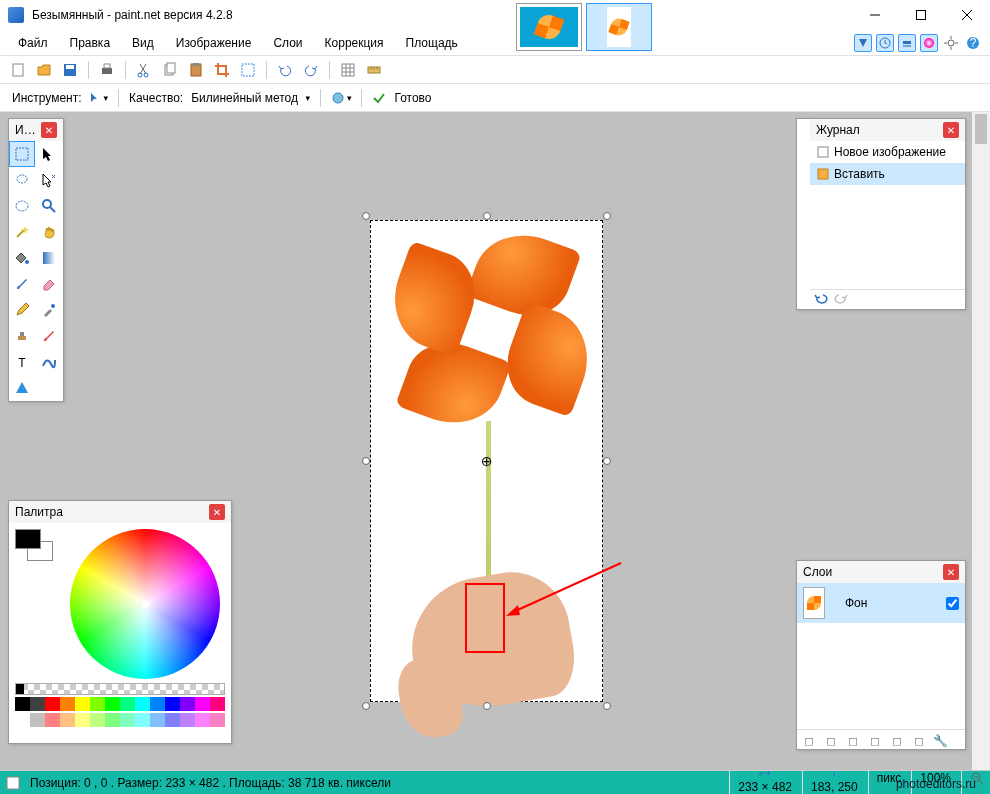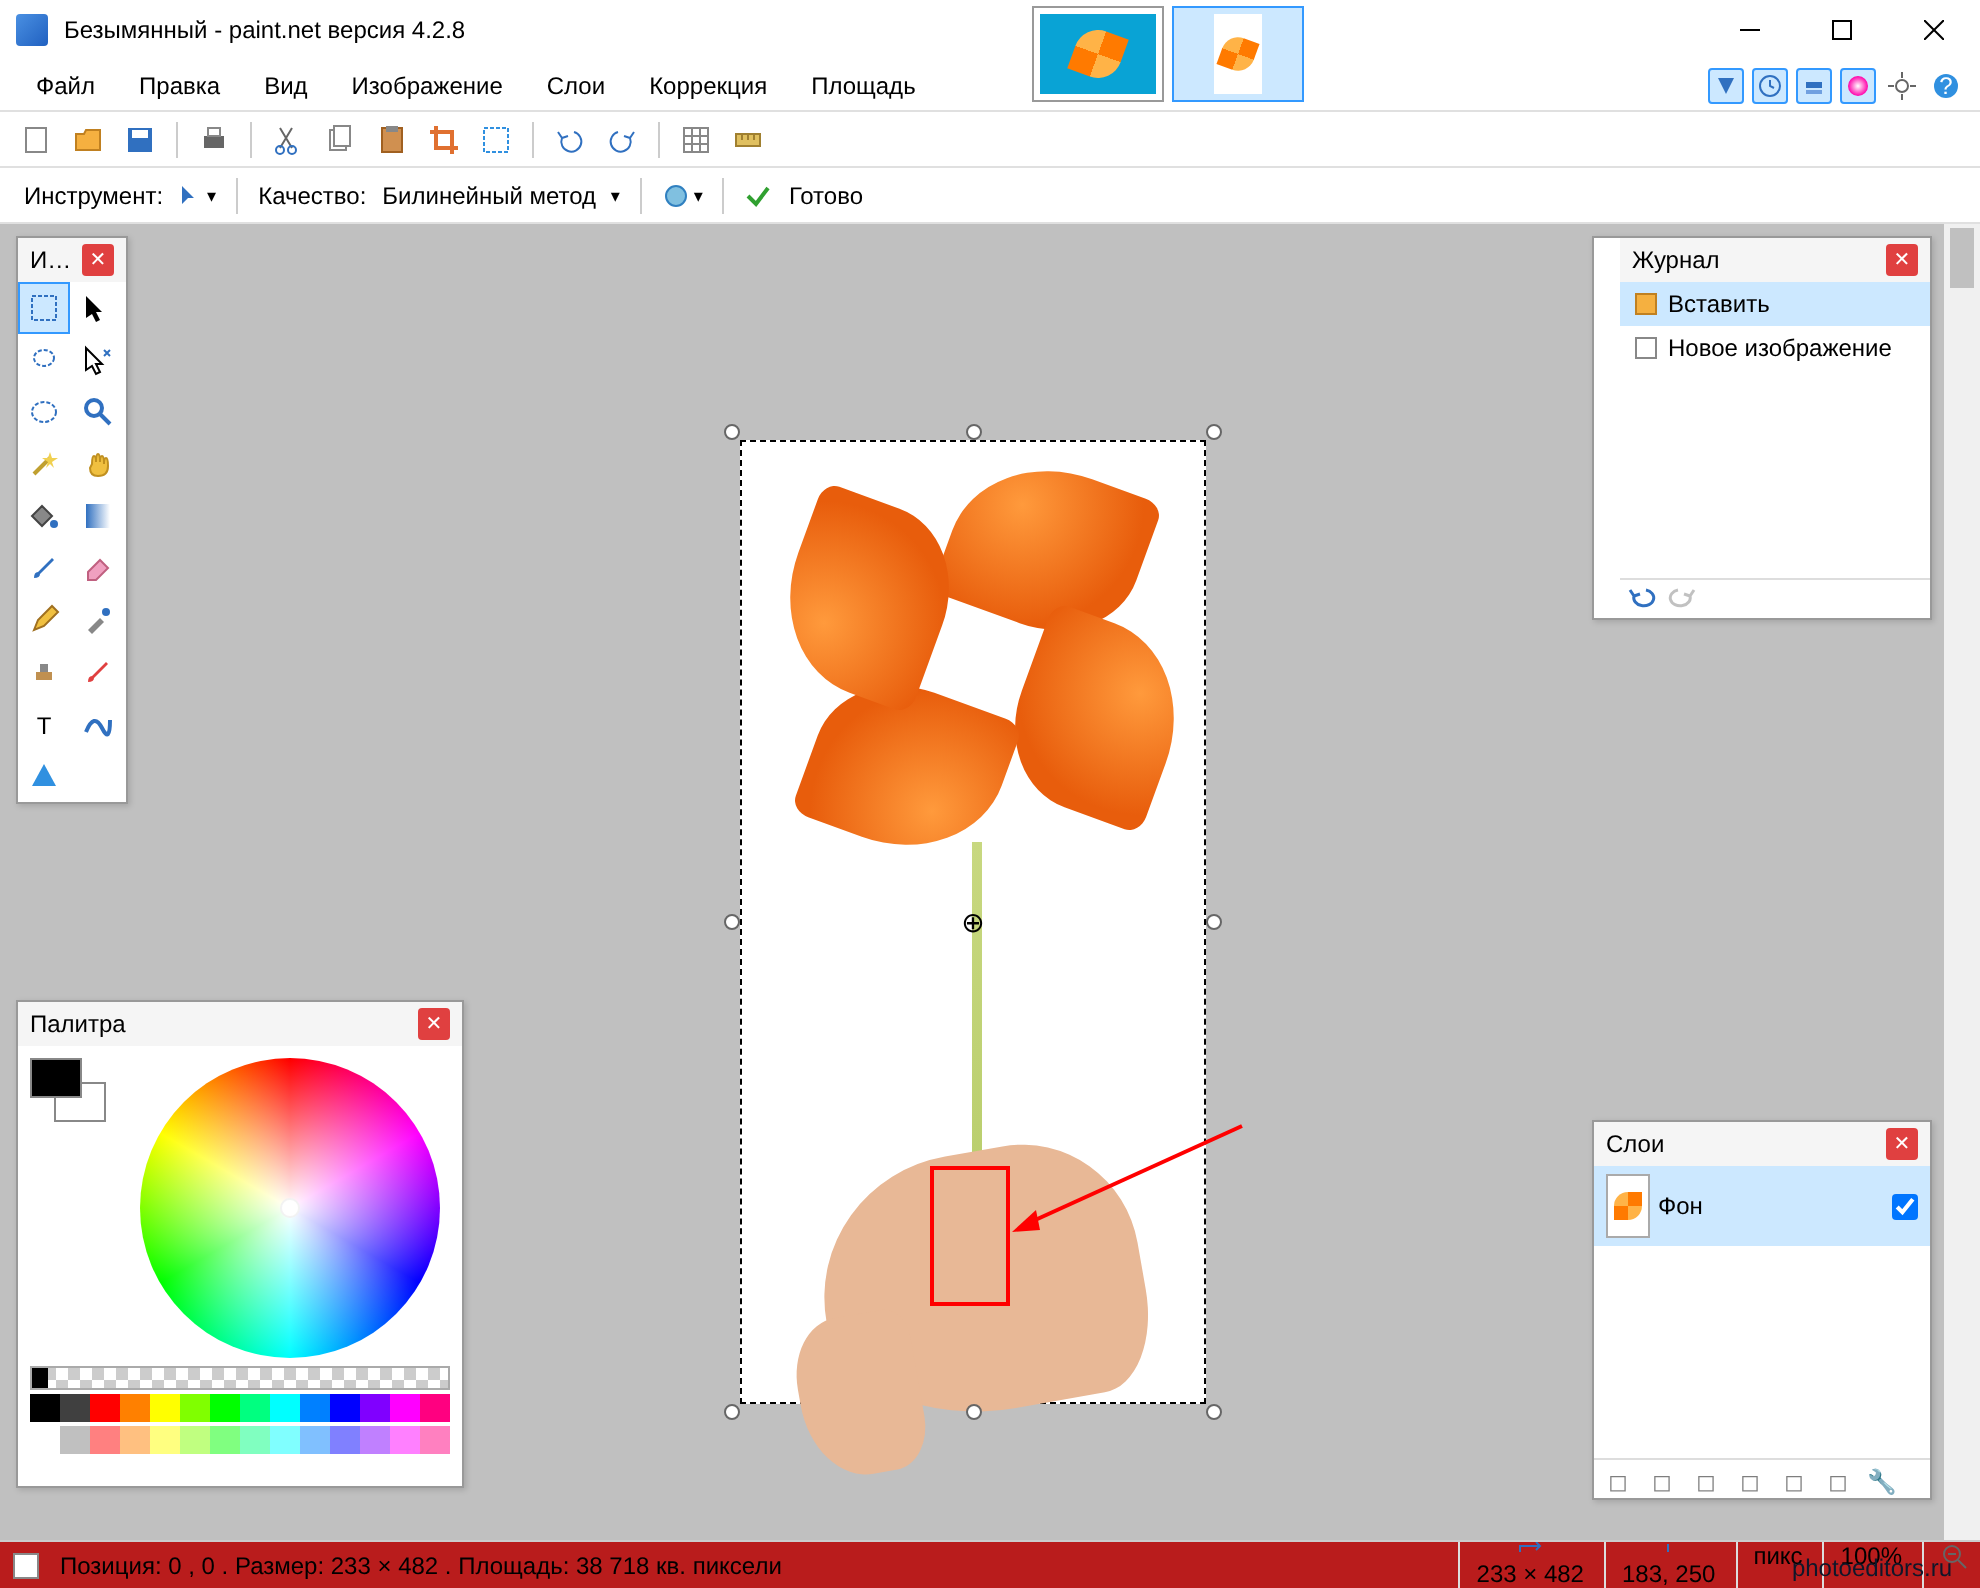--- a/index.html
+++ b/index.html
@@ -55,21 +55,21 @@
   .hand { position: absolute; left: 40px; top: 355px; width: 160px; height: 130px; background: #e8b896; border-radius: 50% 40% 20% 60% / 60% 50% 40% 50%; transform: rotate(-10deg); }
   .hand::after { content:""; position:absolute; left:-20px; top:70px; width:60px; height:80px; background:#e8b896; border-radius:40% 20% 30% 50%; }
   .red-box { position:absolute; left:94px; top:362px; width:40px; height:70px; border:2px solid red; }
   .red-arrow { position:absolute; left:135px; top:340px; width:120px; height:60px; }
   
   
   .vscroll { position: absolute; top: 112px; right: 0; width: 18px; bottom: 24px; background: #f0f0f0; }
   .vscroll-thumb { position:absolute; top:2px; left:3px; width:12px; height:30px; background:#c0c0c0; }
   
   
-  .statusbar { position: absolute; bottom: 0; left: 0; right: 0; height: 24px; display: flex; align-items: center; padding: 0 6px; gap: 10px; background: #b91c1c; border-top: 1px solid #ccc; font-size: 11px; }
+  .statusbar { position: absolute; bottom: 0; left: 0; right: 0; height: 24px; display: flex; align-items: center; padding: 0 6px; gap: 10px; background: #14b8a6; border-top: 1px solid #ccc; font-size: 11px; }
   .statusbar .spacer { flex: 1; }
   .statusbar .seg { display: flex; align-items: center; gap: 4px; border-left: 1px solid #ddd; padding-left: 8px; height: 100%; flex-direction: column; }
   .sb-icon { width: 14px; height: 14px; }
   
   
   .panel { position: absolute; background: #fff; border: 1px solid #999; box-shadow: 1px 1px 3px rgba(0,0,0,0.15); }
   .panel-title { height: 22px; display: flex; align-items: center; padding: 0 6px; background: #f5f5f5; font-size: 12px; }
   .panel-title .close { margin-left: auto; width: 16px; height: 16px; background: #e04040; color: #fff; display: flex; align-items: center; justify-content: center; font-size: 10px; border-radius: 2px; cursor: pointer; }
   
   
@@ -81,21 +81,21 @@
   
   .history-panel { right: 24px; top: 118px; width: 170px; height: 192px; padding-left: 13px; }
   .history-list { height: 148px; overflow: auto; }
   .hist-item { padding: 4px 6px; display: flex; align-items: center; gap: 4px; font-size: 12px; }
   .hist-item.selected { background: #cce8ff; }
   .hist-footer { height: 22px; display: flex; align-items: center; padding: 0 4px; gap: 4px; border-top: 1px solid #ddd; }
   
   
   .layers-panel { right: 24px; top: 560px; width: 170px; height: 190px; }
   .layers-list { height: 146px; overflow: auto; }
-  .layer-item { padding: 4px 6px; display: flex; align-items: center; gap: 4px; font-size: 12px; background: #cce8ff; }
+  .layer-item { padding: 4px 6px; display: flex; align-items: center; gap: 20px; font-size: 12px; background: #cce8ff; }
   .layer-thumb { width: 22px; height: 32px; background: #fff; border: 1px solid #aaa; display:flex; align-items:center; justify-content:center; }
   .layer-thumb-inner { width: 14px; height: 14px; background: conic-gradient(#ff7a00 0 90deg,#ffb347 90deg 180deg,#ff7a00 180deg 270deg,#ffb347 270deg 360deg); border-radius: 50% 0 50% 0;}
   .layers-footer { height: 22px; display: flex; align-items: center; padding: 0 2px; gap: 2px; border-top: 1px solid #ddd; }
   .lf-btn { width: 20px; height: 18px; display: flex; align-items: center; justify-content: center; opacity: 0.5; }
   
   
   .colors-panel { left: 8px; top: 500px; width: 224px; height: 244px; }
   .colors-body { padding: 6px; }
   .color-row { display: flex; align-items: center; gap: 6px; margin-bottom: 6px; }
   .color-select { border: 1px solid #aaa; padding: 2px 14px 2px 4px; background: #fff; position: relative; font-size: 12px; }
@@ -468,31 +468,31 @@
       </div>
   </div>
 </div>
 
 <div class="panel history-panel">
   <div class="panel-title">
       <span>Журнал</span>
       <div class="close">✕</div>
     </div>
   <div class="history-list">
+    <div class="hist-item">
+        <svg width="14" height="14">
+          <rect x="2" y="2" width="10" height="10" fill="#fff" stroke="#888"></rect>
+        </svg>
+        <span>Новое изображение</span>
+      </div>
     <div class="hist-item selected">
         <svg width="14" height="14">
           <rect x="2" y="2" width="10" height="10" fill="#f5b040" stroke="#c08020"></rect>
         </svg>
         <span>Вставить</span>
-      </div>
-    <div class="hist-item">
-        <svg width="14" height="14">
-          <rect x="2" y="2" width="10" height="10" fill="#fff" stroke="#888"></rect>
-        </svg>
-        <span>Новое изображение</span>
       </div>
   </div>
   <div class="hist-footer">
     <div><svg width="16" height="14">
           <path d="M9 3 A5 4 0 1 1 3 6 M3 6 L1 3 M3 6 L6 5" stroke="#3070c0" fill="none" stroke-width="1.5"></path>
         </svg></div>
     <div style="opacity:0.4"><svg width="16" height="14">
           <path d="M5 3 A5 4 0 1 0 11 6 M11 6 L13 3 M11 6 L8 5" stroke="#666" fill="none" stroke-width="1.5"></path>
         </svg></div>
   </div>

